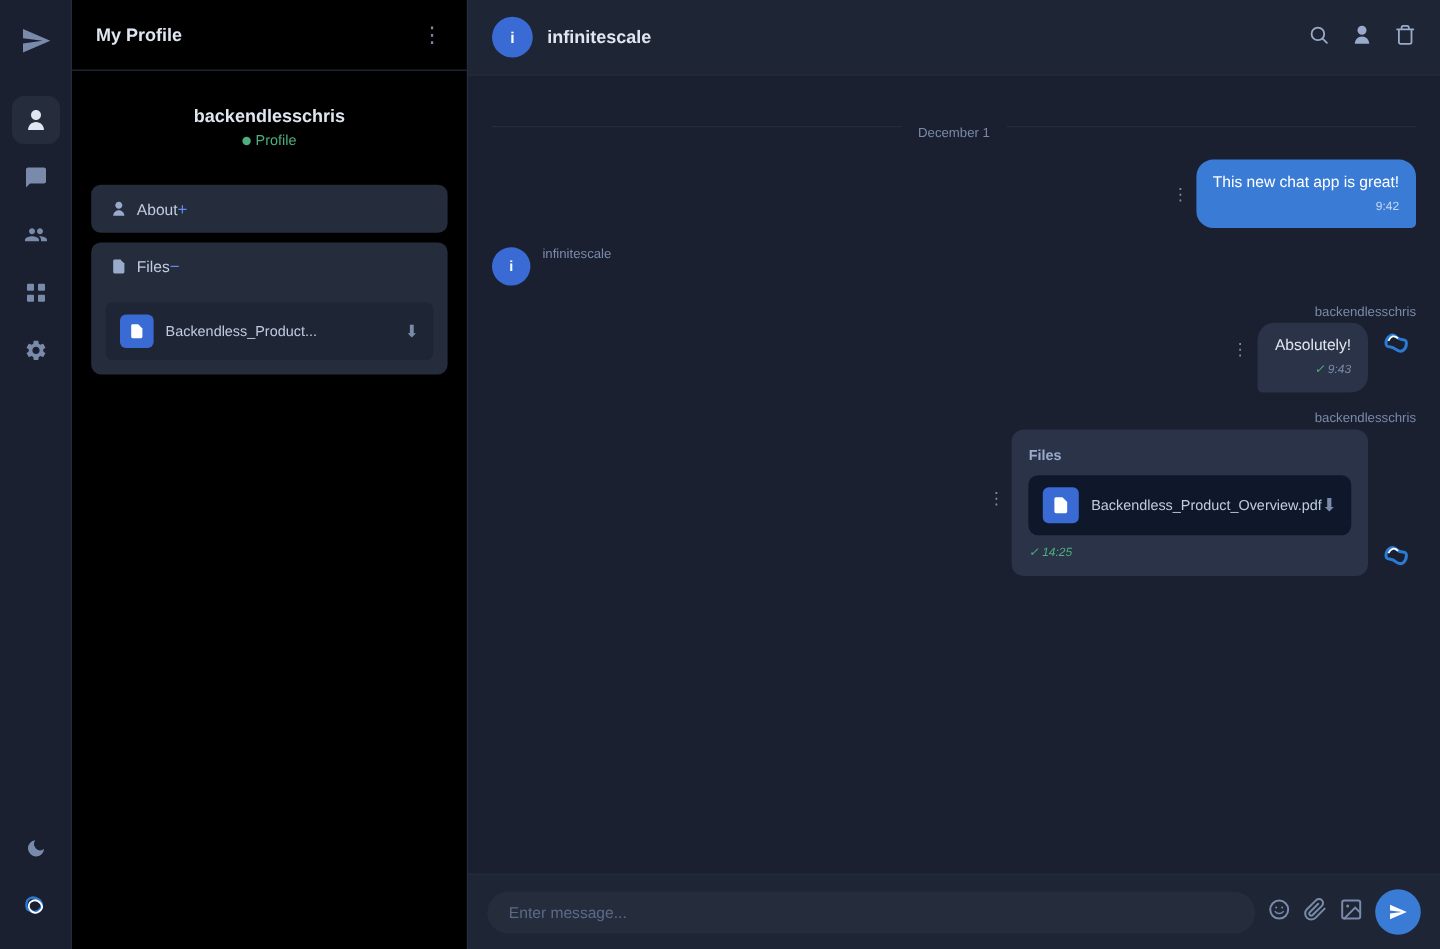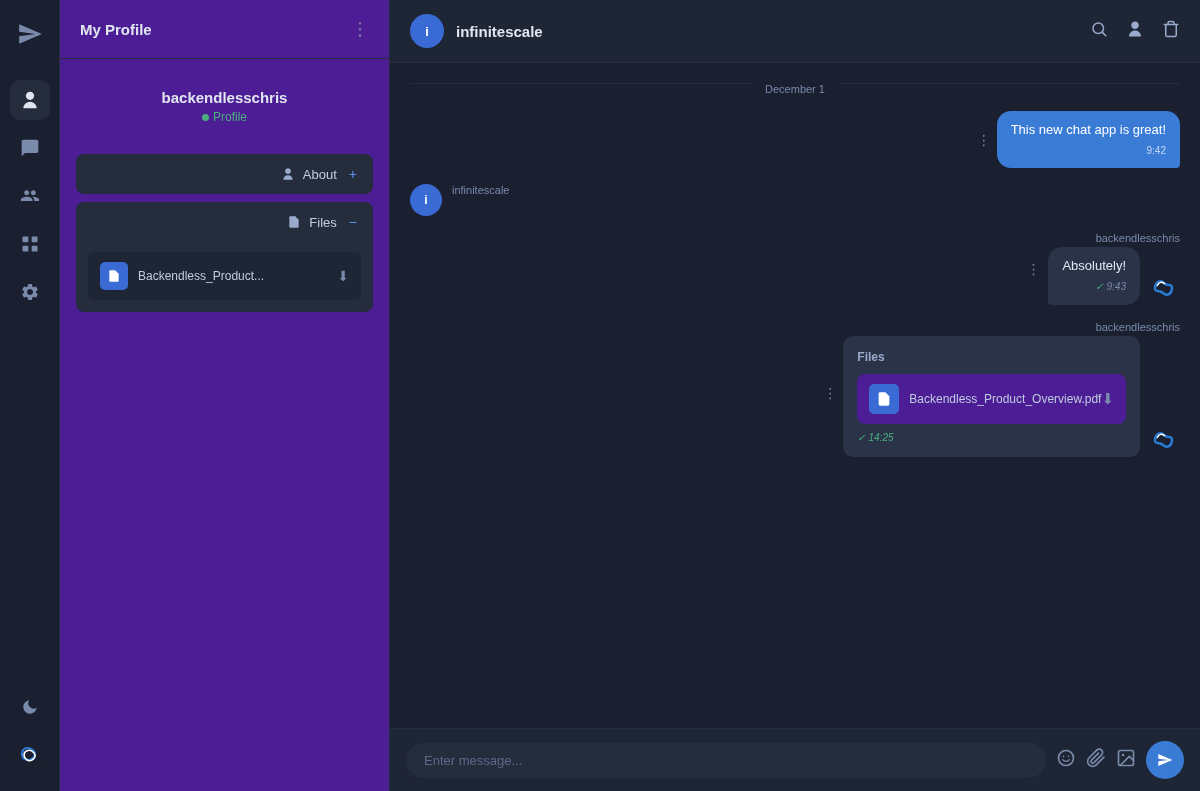--- a/index.html
+++ b/index.html
@@ -52,21 +52,21 @@
     .icon-sidebar .bottom-icons {
       display: flex;
       flex-direction: column;
       align-items: center;
       gap: 8px;
     }
 
     
     .profile-panel {
       width: 330px;
-      background: #4c1d95;
+      background: #000000;
       border-right: 1px solid #252d3d;
       display: flex;
       flex-direction: column;
       flex-shrink: 0;
     }
     .profile-header {
       display: flex;
       align-items: center;
       justify-content: space-between;
       padding: 18px 20px;
@@ -121,24 +121,23 @@
       gap: 8px;
     }
     .section-item {
       background: #252d3d;
       border-radius: 8px;
       overflow: hidden;
     }
     .section-header {
       display: flex;
       align-items: center;
-      justify-content: flex-end;
+      justify-content: flex-start;
       padding: 12px 16px;
       cursor: pointer;
-      gap: 12px;
     }
     .section-header-left {
       display: flex;
       align-items: center;
       gap: 8px;
       font-size: 13px;
       color: #c0cce0;
     }
     .section-toggle {
       color: #5b8def;
@@ -234,20 +233,21 @@
       gap: 16px;
     }
 
     
     .date-divider {
       display: flex;
       align-items: flex-start;
       gap: 14px;
       color: #7a8aaa;
       font-size: 11px;
+      margin-top: 22px;
     }
     .date-divider-line {
       flex: 1;
       height: 1px;
       background: #252d3d;
     }
     .msg-bubble {
       max-width: 320px;
       padding: 10px 14px;
       border-radius: 14px;
@@ -322,21 +322,21 @@
     .file-message-title {
       font-size: 12px;
       color: #9aaacb;
       margin-bottom: 10px;
       font-weight: 600;
     }
     .file-message-row {
       display: flex;
       align-items: center;
       justify-content: space-between;
-      background: #4c1d95;
+      background: #0f172a;
       border-radius: 8px;
       padding: 10px 12px;
     }
     .file-message-left {
       display: flex;
       align-items: center;
       gap: 10px;
     }
     .file-msg-icon {
       width: 30px;
@@ -593,21 +593,21 @@
       <div class="incoming-info">
         <span class="incoming-name">infinitescale</span>
       </div>
     </div>
 
     <div class="outgoing-group">
       <div class="outgoing-row">
         <span class="msg-options">⋮</span>
         <div style="display:flex;flex-direction:column;align-items:flex-end;">
           <div style="font-size:11px;color:#7a8aaa;margin-bottom:3px;">backendlesschris</div>
-          <div style="display:flex;align-items:flex-end;gap:6px;">
+          <div style="display:flex;gap:6px;">
             <div class="msg-bubble incoming-bubble" style="background:#2a3348;">
               <span>Absolutely!</span>
               <div class="msg-time dark">
                 <span style="color:#4caf7d;">✓</span>
                 <span>9:43</span>
               </div>
             </div>
 
             <div class="bl-logo-sm" style="flex-shrink:0;">
               <svg viewBox="0 0 34 34" width="34" height="34">

